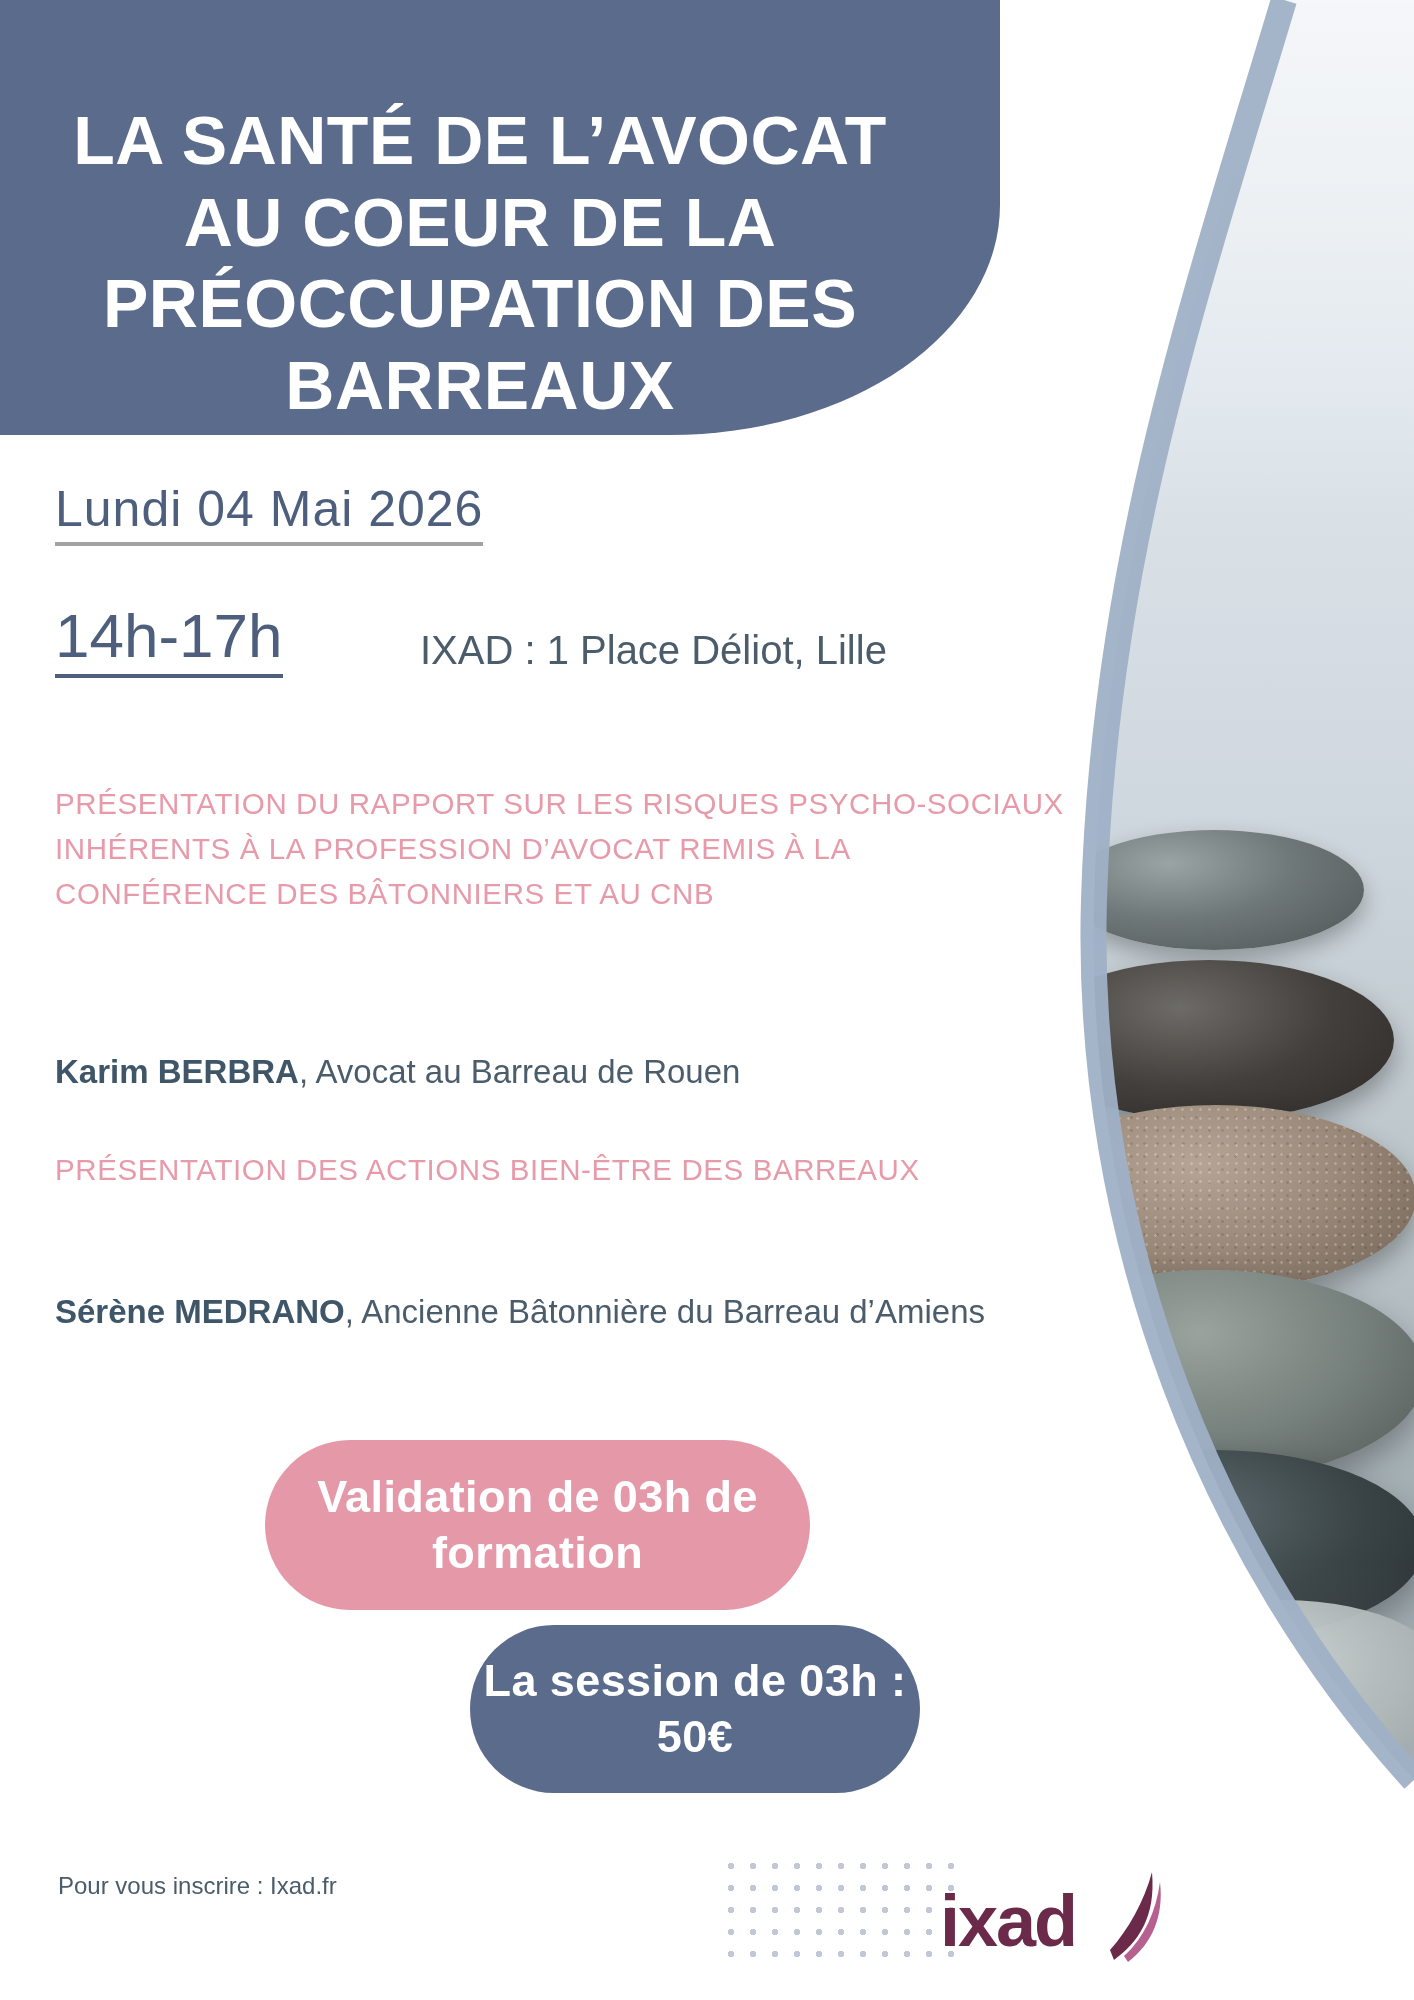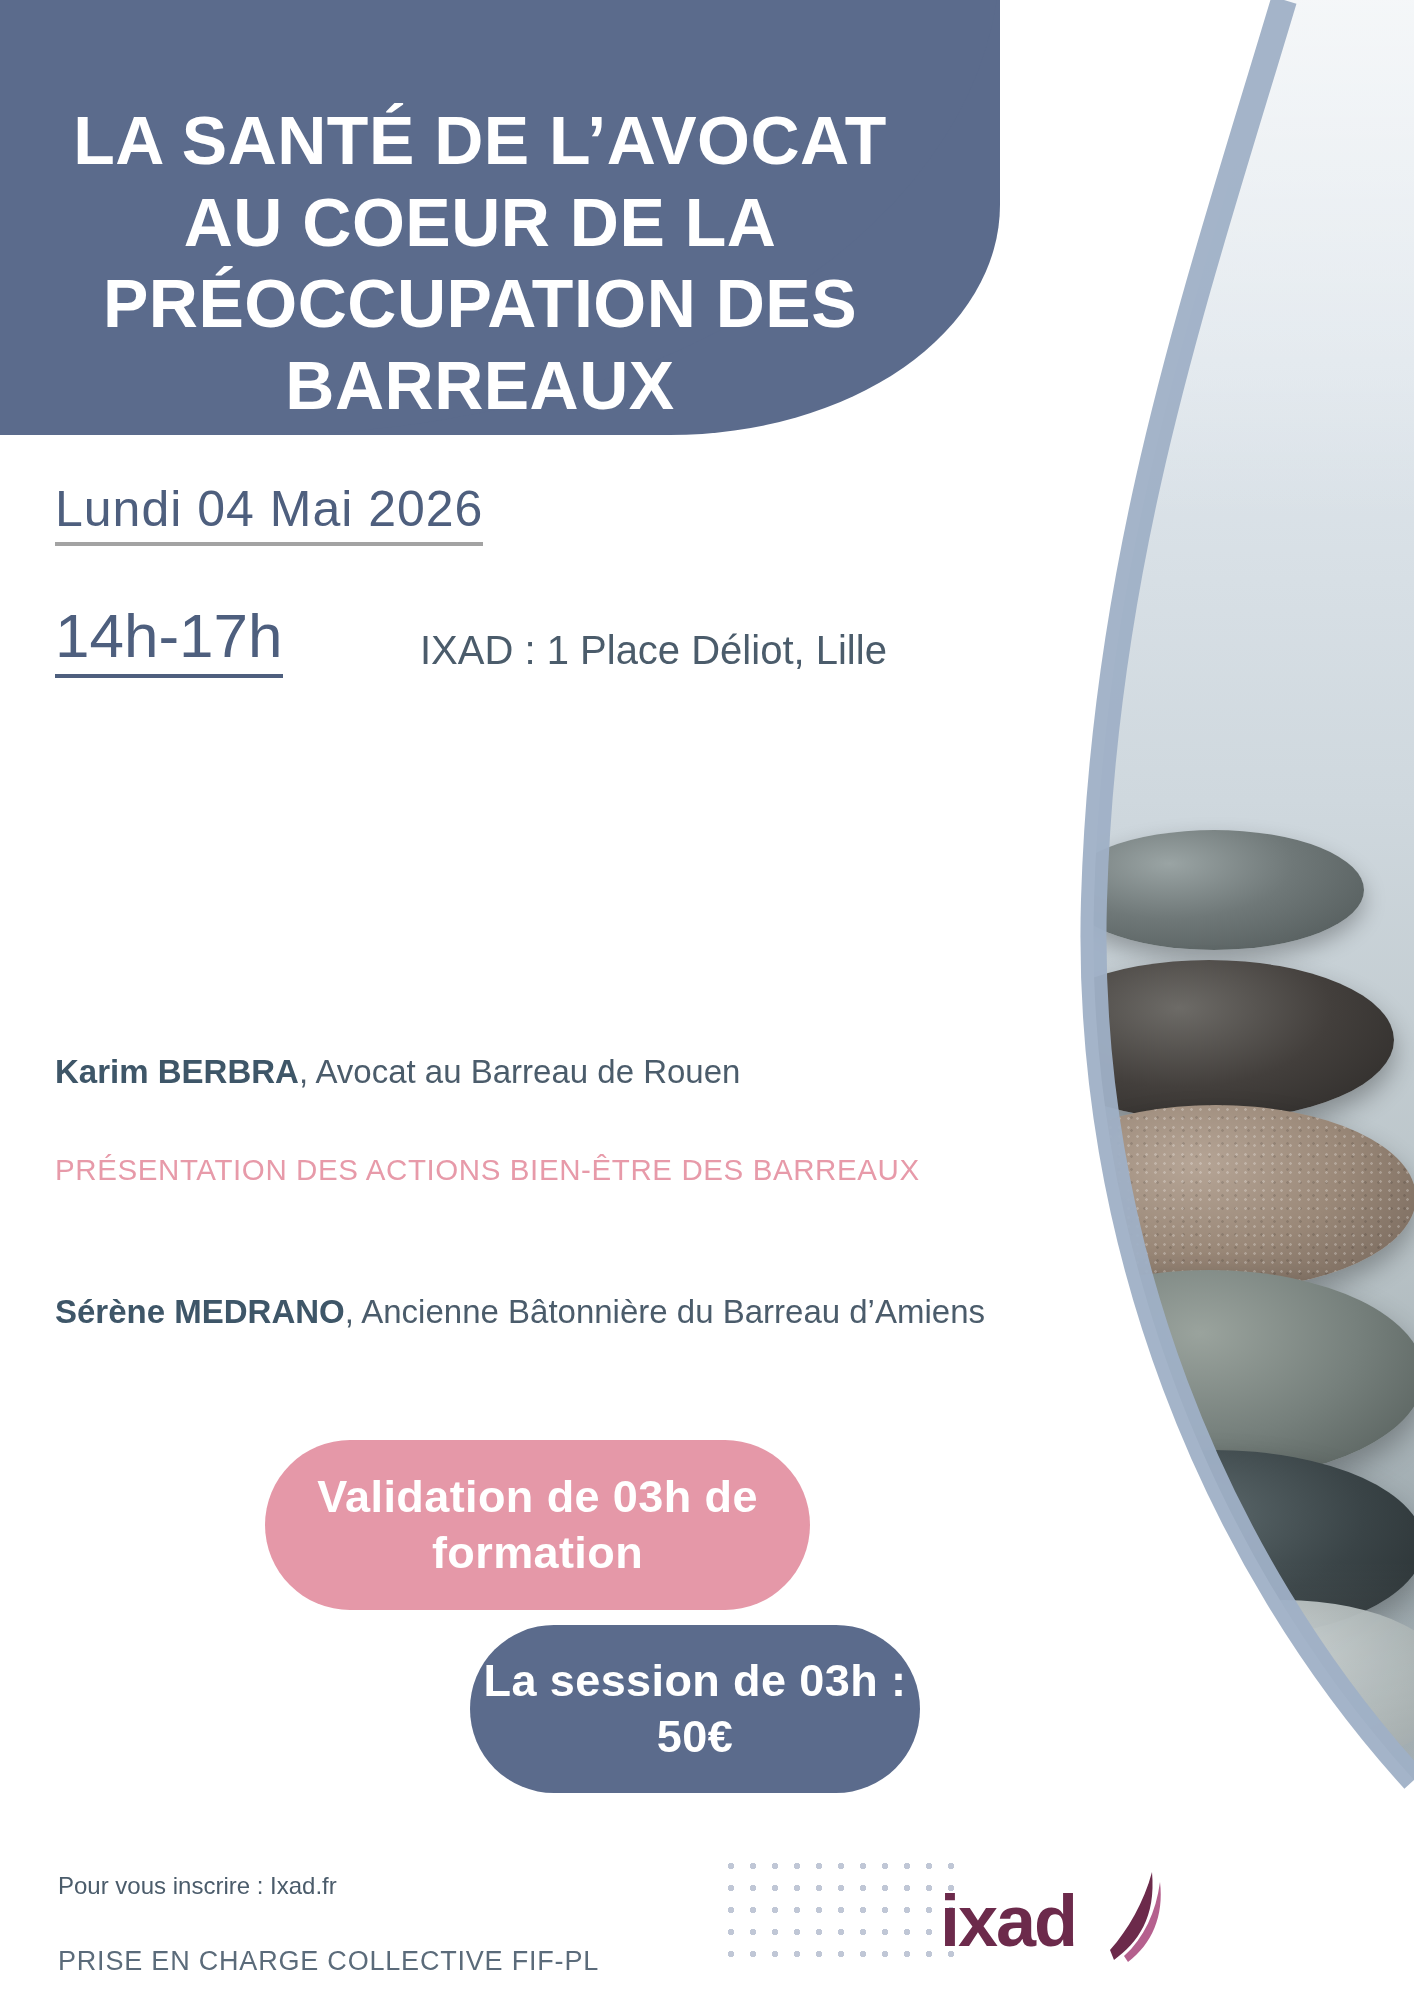--- a/index.html
+++ b/index.html
@@ -311,34 +311,34 @@
 
   <div class="header-blob">
     <div class="header-blob-inner"></div>
   </div>
   <div class="header-title">LA SANTÉ DE L’AVOCAT AU COEUR DE LA PRÉOCCUPATION DES BARREAUX</div>
 
   <div class="date-line">Lundi 04 Mai 2026</div>
   <div class="time-line">14h-17h</div>
   <div class="venue-line">IXAD : 1 Place Déliot, Lille</div>
 
+  <div class="pink-block pink-1">PRÉSENTATION DU RAPPORT SUR LES RISQUES PSYCHO-SOCIAUX INHÉRENTS À LA PROFESSION D’AVOCAT REMIS À LA CONFÉRENCE DES BÂTONNIERS ET AU CNB</div>
   <div class="speaker spk-1">
     <b>Karim BERBRA</b><span>, Avocat au Barreau de Rouen</span>
   </div>
 
   <div class="pink-block pink-2">PRÉSENTATION DES ACTIONS BIEN-ÊTRE DES BARREAUX</div>
   <div class="speaker spk-2">
     <b>Sérène MEDRANO</b><span>, Ancienne Bâtonnière du Barreau d’Amiens</span>
   </div>
 
   <div class="pill pill-pink">Validation de 03h de formation</div>
   <div class="pill pill-blue">La session de 03h : 50€</div>
 
   <div class="register">Pour vous inscrire : Ixad.fr</div>
-  <div class="fifpl">PRISE EN CHARGE COLLECTIVE FIF-PL</div>
 
   <div class="dots"></div>
 
   <div class="ixad">ixad</div>
   <svg class="ixad-swoosh" viewBox="0 0 56 96">
     <path d="M6,92 C30,74 48,50 44,4 C36,34 20,62 2,82 Z" fill="#6c2a4b"></path>
     <path d="M20,94 C44,76 56,48 52,14 C48,44 36,70 16,88 Z" fill="#a8447a" opacity=".85"></path>
   </svg>
 
 

